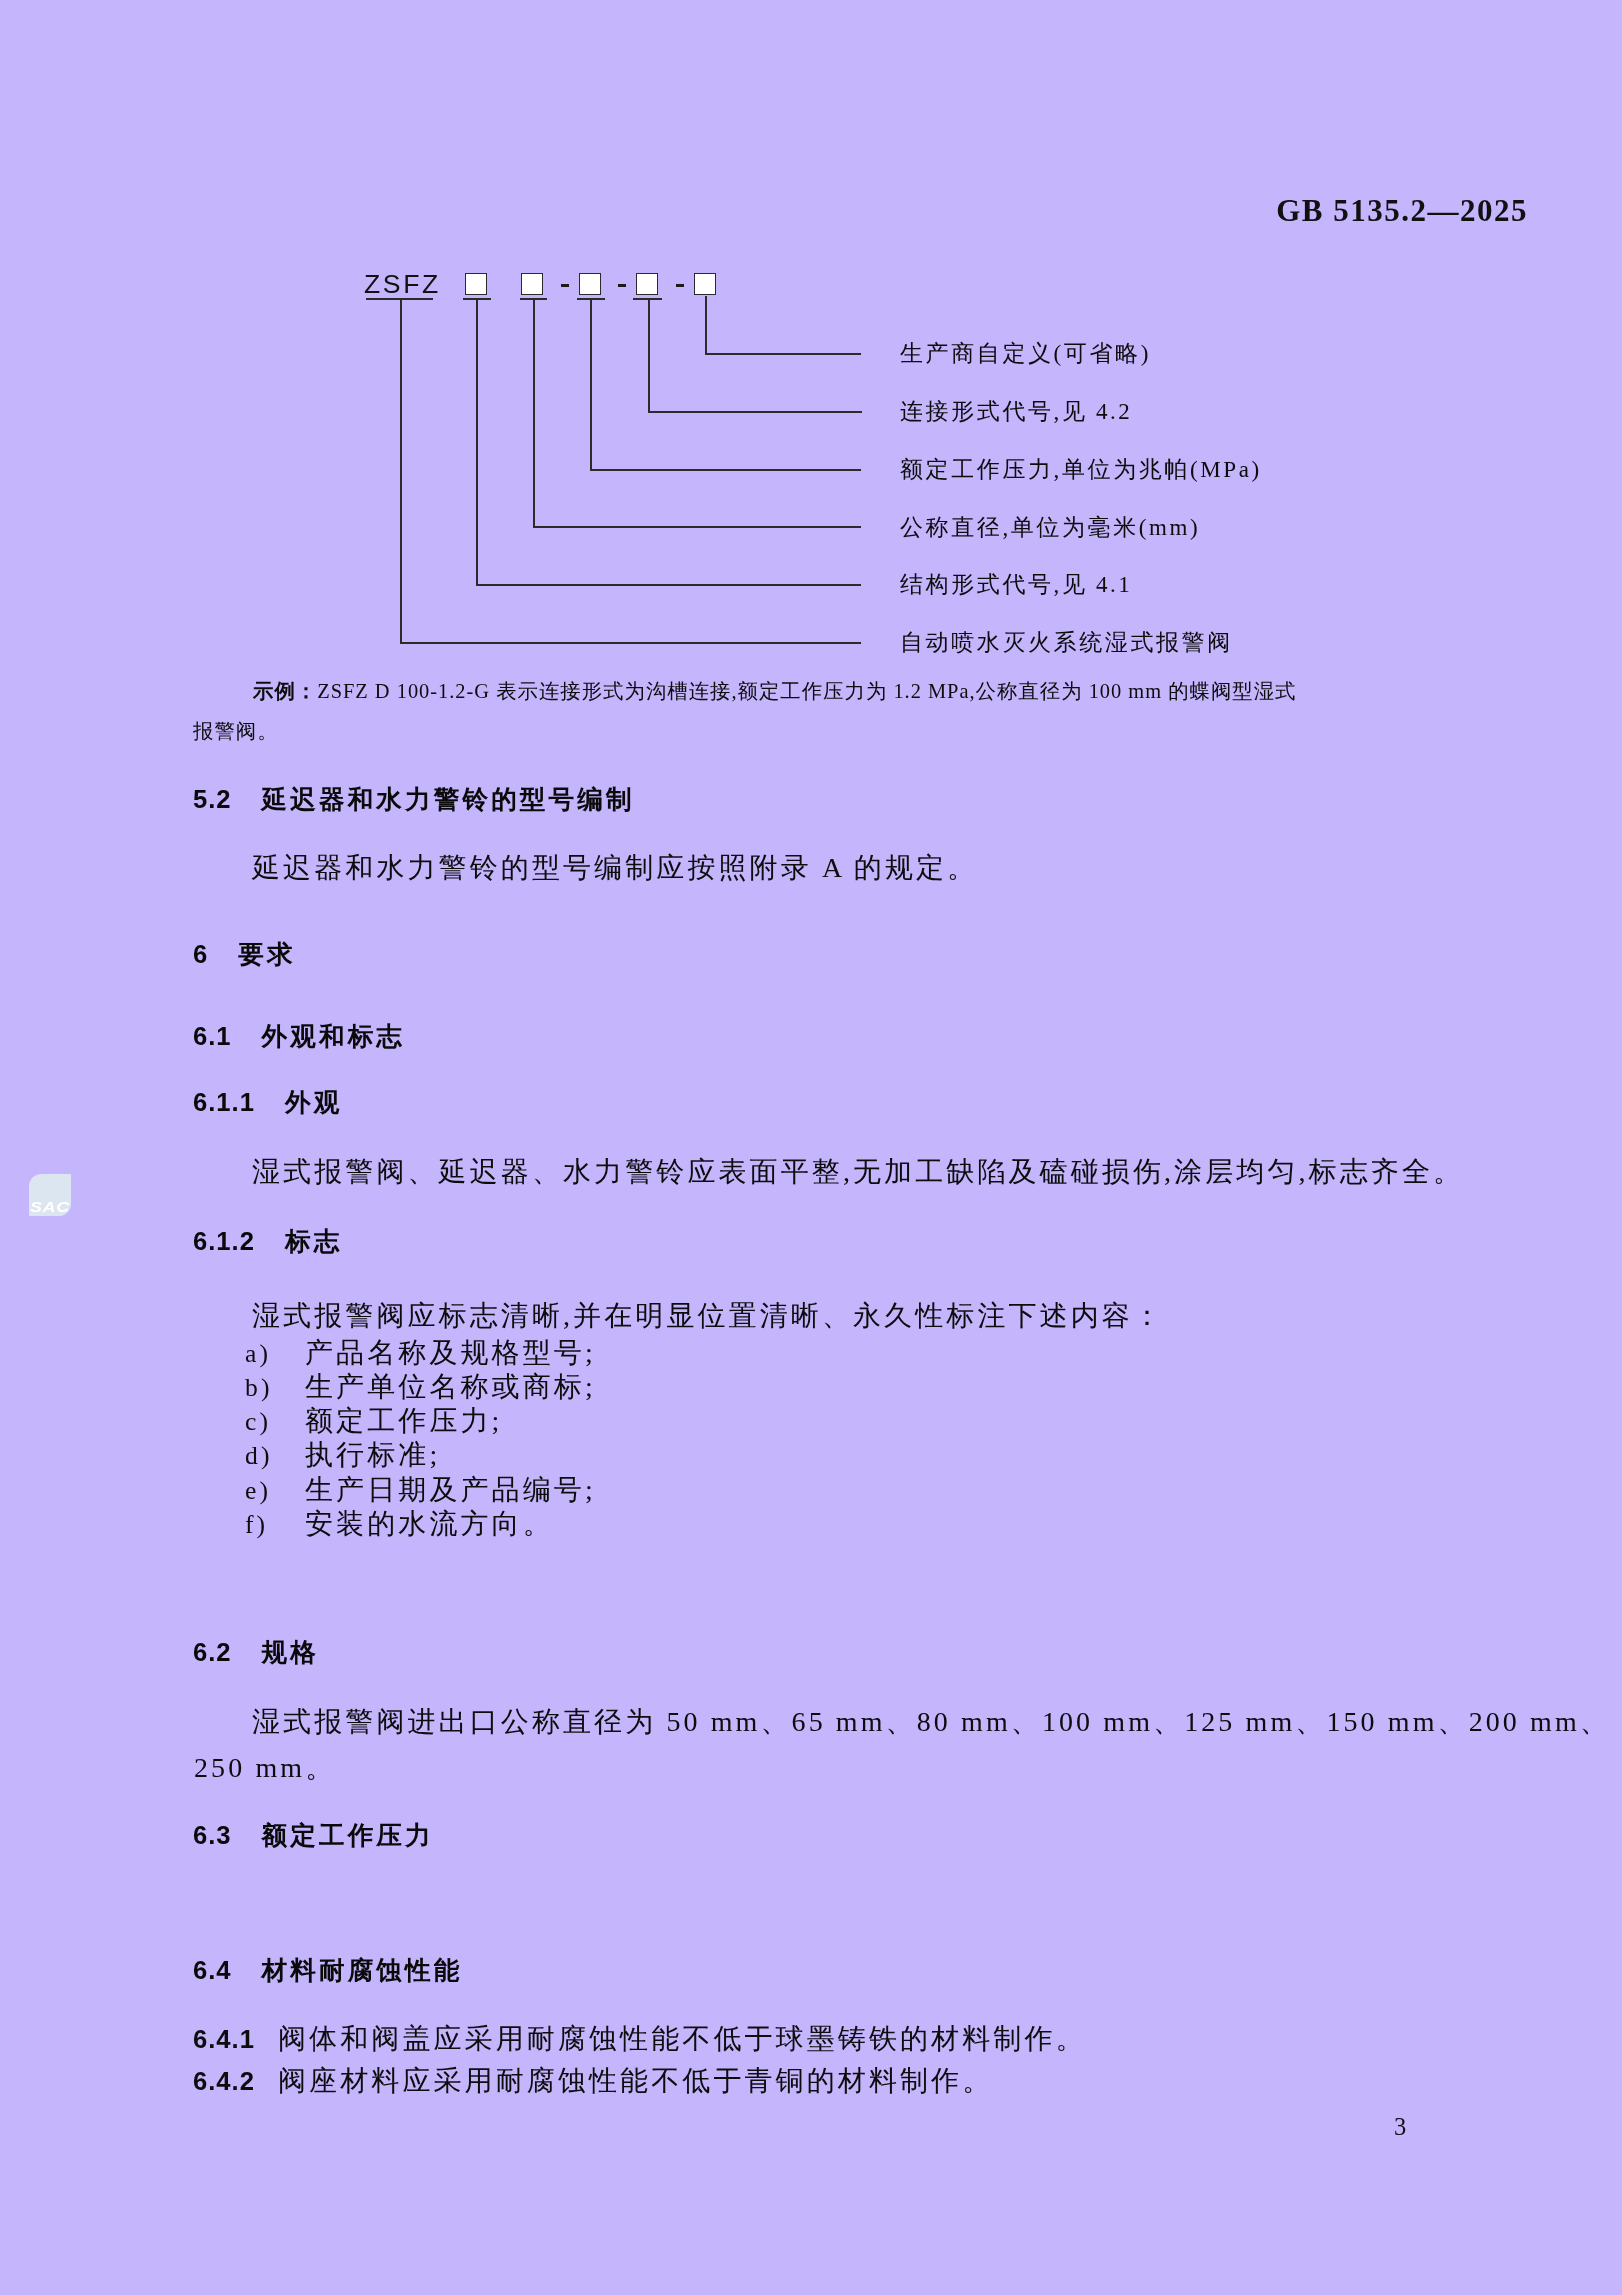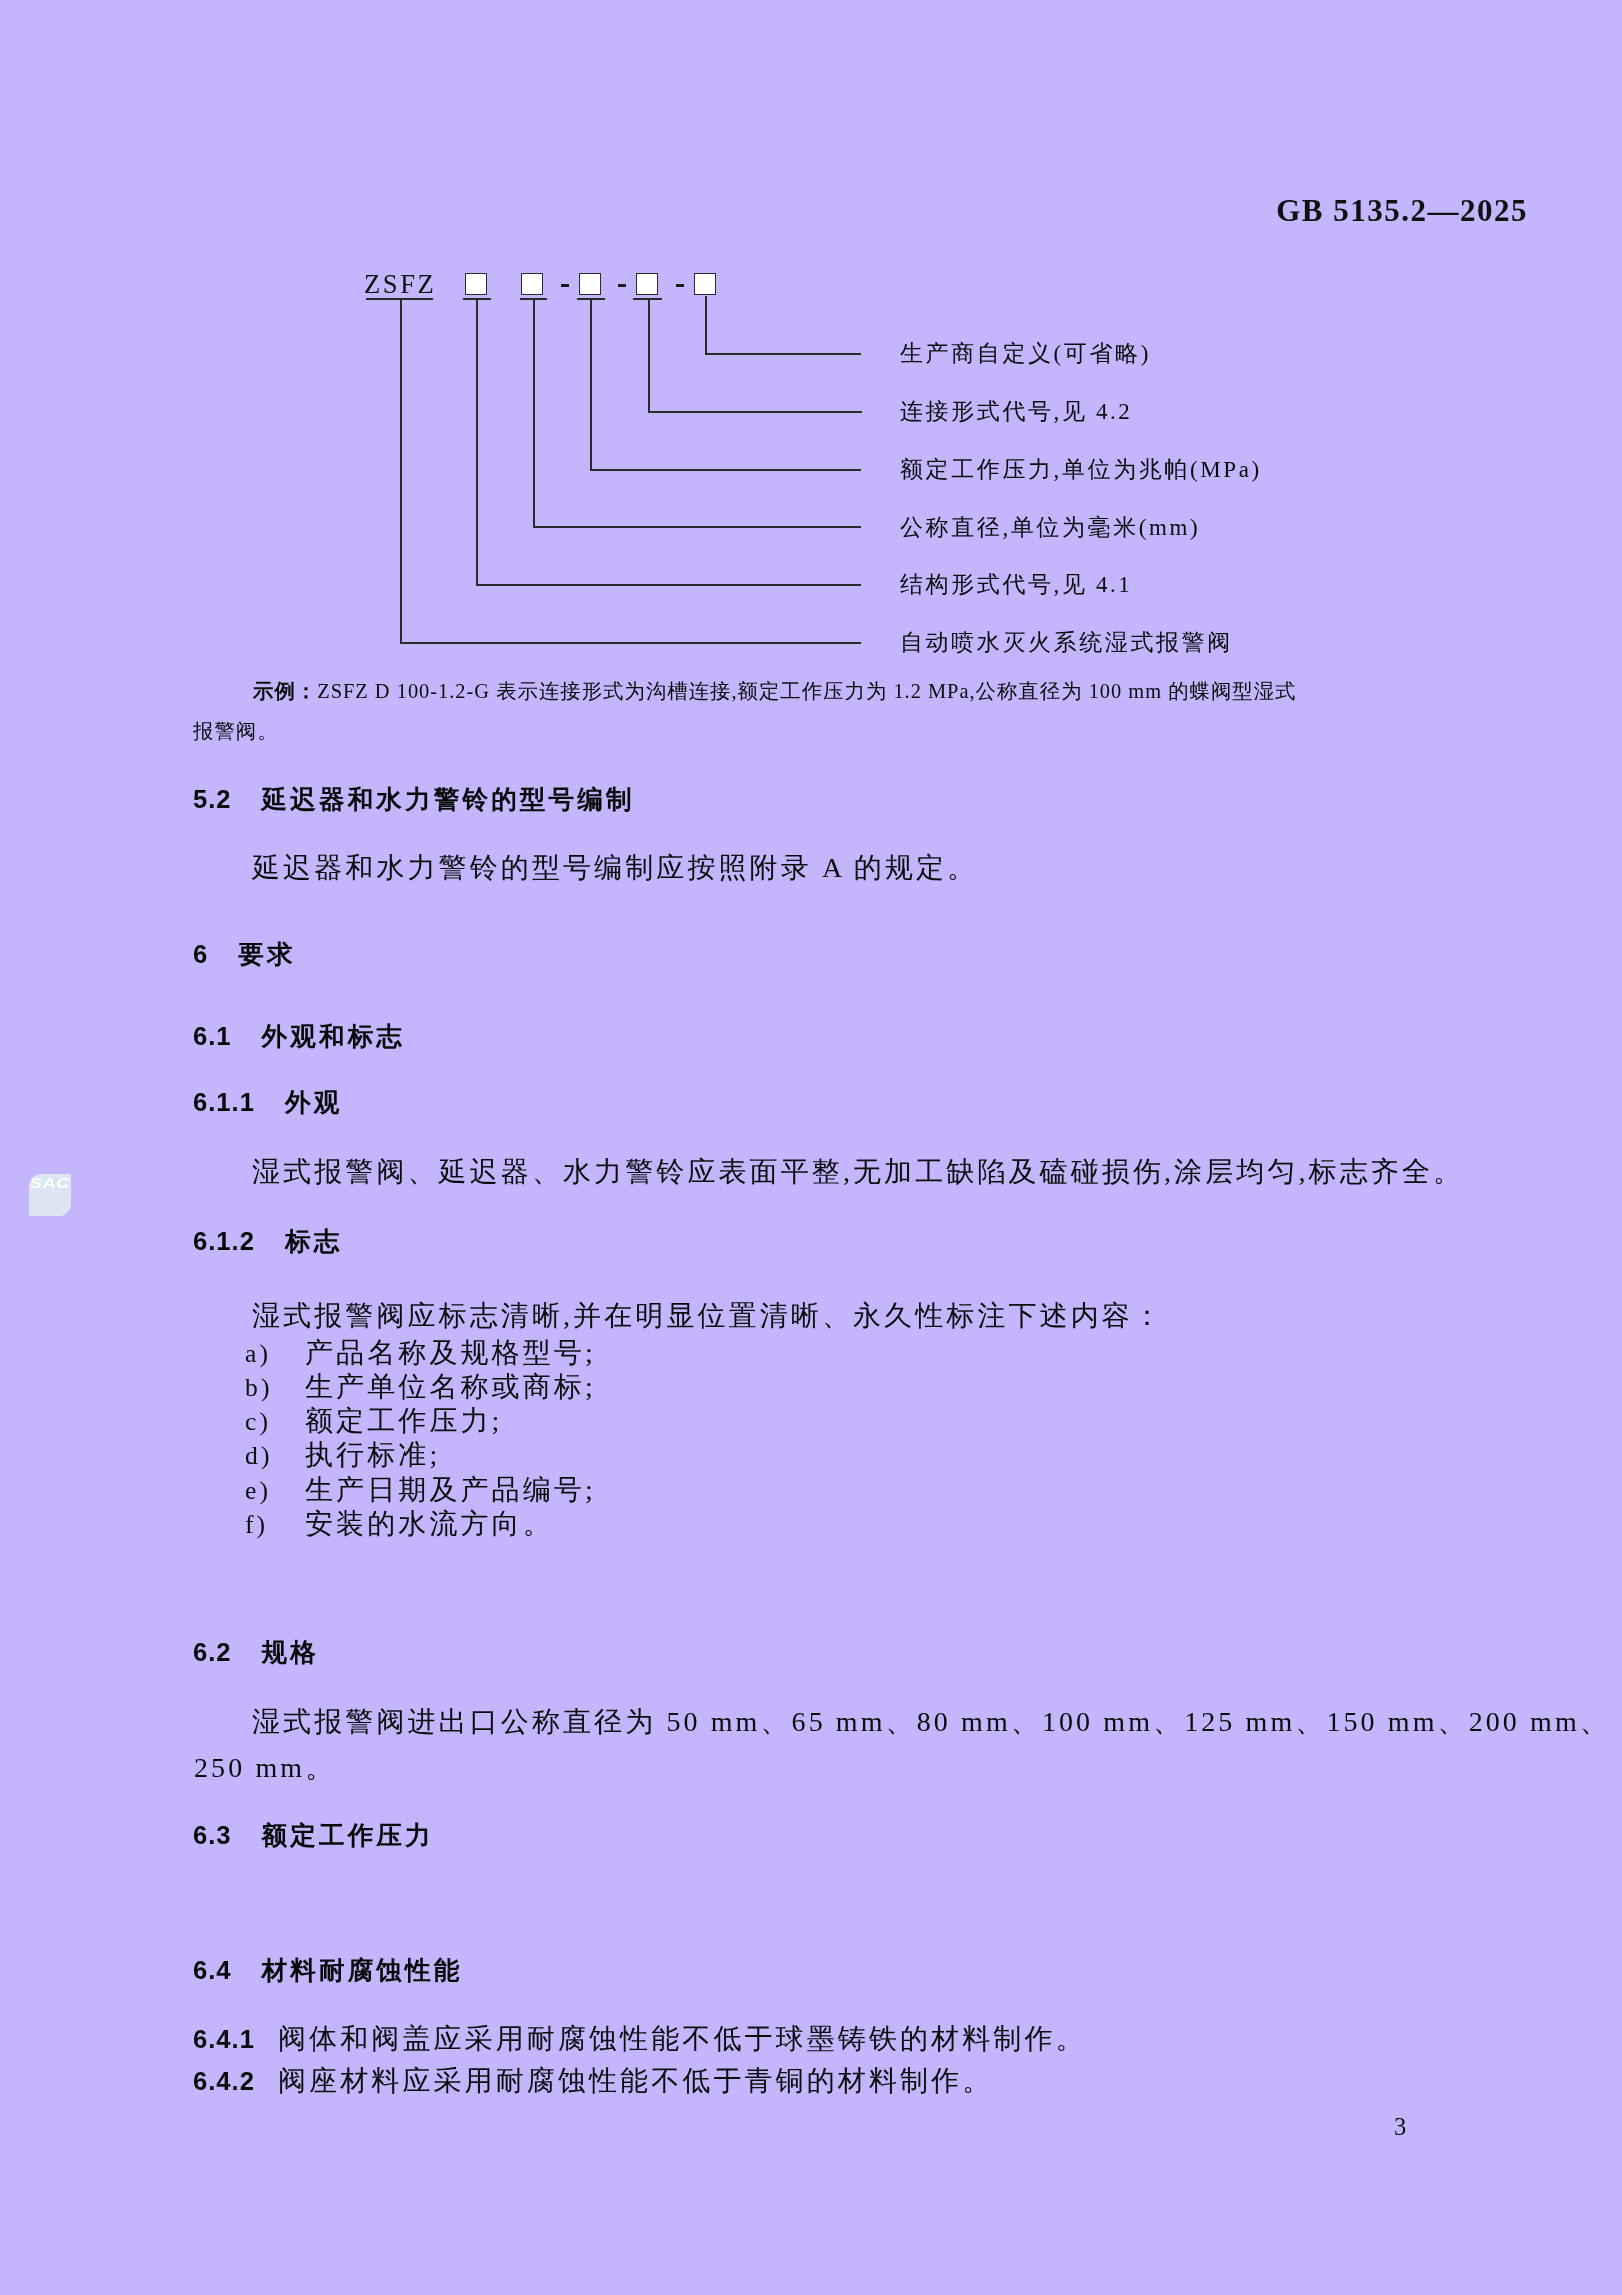--- a/index.html
+++ b/index.html
@@ -17,21 +17,21 @@
     top:194px;right:95px;
     font-family:"Liberation Serif", serif;
     font-weight:bold;
     font-size:31px;line-height:34px;
     letter-spacing:1.5px;
   }
   
   .zsfz{
     left:364px;top:271px;
     font-size:26.6px;line-height:26.6px;
-    letter-spacing:2.6px;font-family:Liberation Serif, serif;
+    letter-spacing:2.6px;font-family:Liberation Sans, sans-serif;
   }
   .dbox{position:absolute;width:20.4px;height:20.4px;border:1.5px solid #2b2b2b;top:273px;background:#fff;}
   .dunder{position:absolute;height:1.5px;background:#2b2b2b;top:298px;}
   .ddash{position:absolute;width:8.2px;height:3.1px;background:#1a1a1a;top:284px;}
   .vline{position:absolute;width:1.5px;background:#2b2b2b;}
   .hline{position:absolute;height:1.5px;background:#2b2b2b;}
   .dlabel{
     position:absolute;left:900px;
     font-size:23px;line-height:31px;letter-spacing:2.6px;
     font-family:Liberation Serif, serif;color:#0d0d0d;
@@ -58,21 +58,21 @@
   .numbered .nnum{
     font-family:"Liberation Sans",sans-serif;font-weight:bold;
     letter-spacing:1px;display:inline-block;min-width:85px;font-size:25.6px;
   }
   .pagenum{font-size:24.5px;line-height:31px;font-family:"Liberation Serif",serif;}
   
   .sac-logo{
     position:absolute;left:29px;top:1174px;width:42px;height:42px;
     background:#dce6f1;
     border-radius:12.3px 0 12.3px 0;
-    display:flex;align-items:flex-start;justify-content:center;
+    display:flex;align-items:flex-end;justify-content:center;
   }
   .sac-logo span{
     color:#ffffff;
     font-family:"Liberation Sans",sans-serif;
     font-weight:bold;font-style:italic;
     font-size:15.3px;letter-spacing:0.5px;
     transform:scaleX(1.18);
   }
 </style>
 </head>

